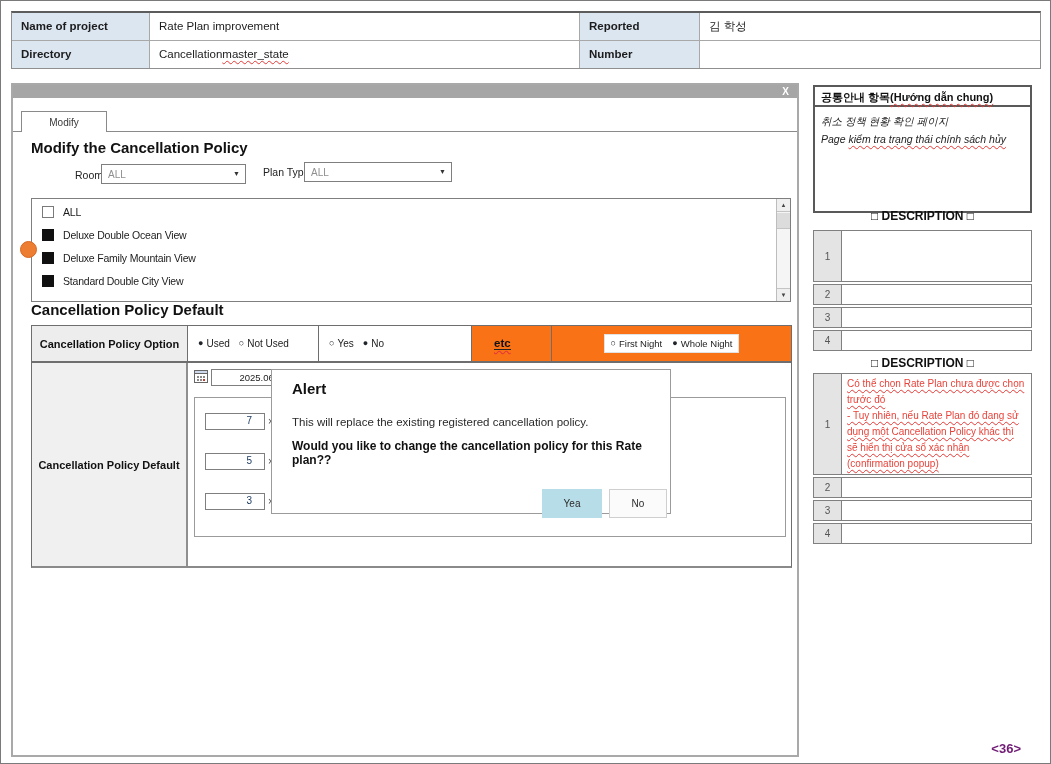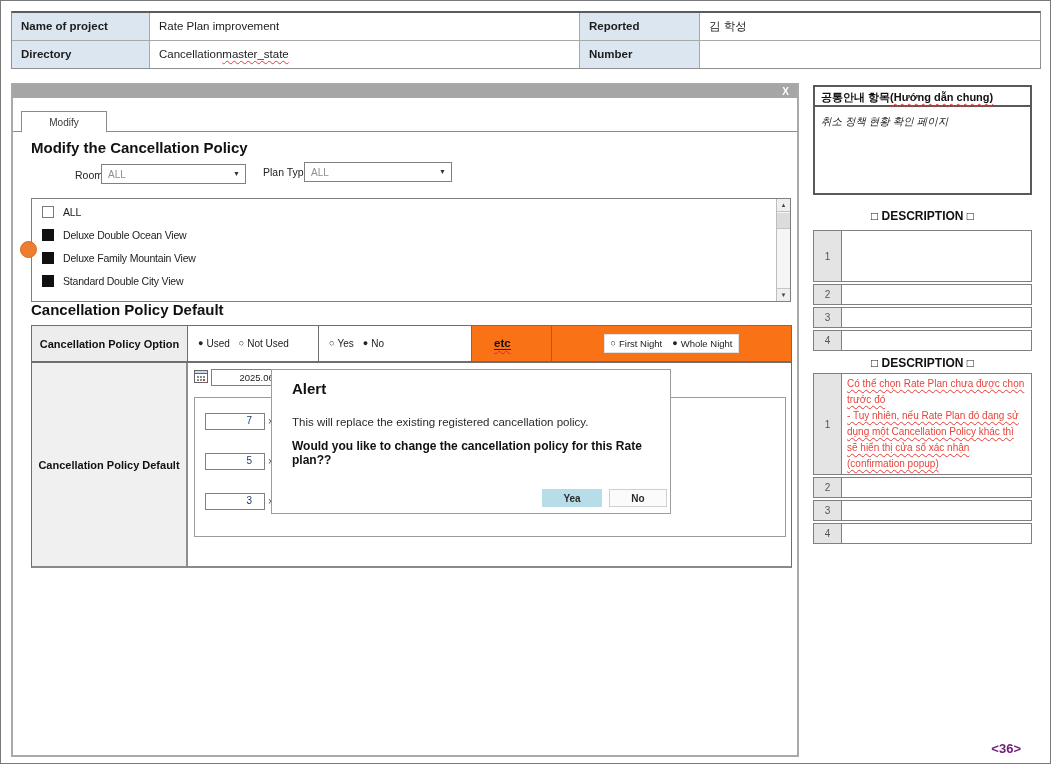--- a/index.html
+++ b/index.html
@@ -86,27 +86,27 @@
   .num-input { width:60px; height:17px; border:1px solid #7f7f7f; font-size:10px; color:#17375e;
                text-align:right; padding:1px 12px 0 0; background:#fff; }
   .num-suffix { margin-left:3px; font-size:10px; color:#444; }
 
   
   .alert { position:absolute; left:270px; top:368px; width:400px; height:145px;
            background:#fff; border:1px solid #9b9b9b; z-index:30; }
   .alert-title { position:absolute; left:20px; top:10px; font-size:15px; font-weight:bold; color:#111; }
   .alert-msg { position:absolute; left:20px; top:46px; font-size:11.5px; color:#2a2a2a; }
   .alert-q { position:absolute; left:20px; top:69px; font-size:12px; font-weight:bold; color:#111; }
-  .btn { position:absolute; top:119px; height:18px; display:flex; align-items:center;
-         justify-content:center; font-size:10px; font-weight:700; color:#2b2b2b; cursor:default; }
+  .btn { position:absolute; top:119px; height:29px; display:flex; align-items:center;
+         justify-content:center; font-size:10px; font-weight:400; color:#2b2b2b; cursor:default; }
   .btn-yes { left:270px; width:60px; background:#b7dee8; }
   .btn-no { left:337px; width:58px; background:#fbfbfb; border:1px solid #cfcfcf; }
 
   
-  .guide-box { position:absolute; left:812px; top:84px; width:219px; height:110px;
+  .guide-box { position:absolute; left:812px; top:84px; width:219px; height:128px;
                border:2px solid #595959; background:#fff; }
   .guide-head { height:20px; border-bottom:2px solid #595959; padding:3px 6px 0;
                 font-size:11px; font-weight:bold; color:#111; white-space:nowrap; }
   .guide-body { padding:5px 6px; font-size:10.5px; color:#222; line-height:1.75;font-style:italic; }
   .desc-head { position:absolute; width:219px; left:812px; text-align:center;
                font-size:12px; font-weight:bold; color:#111; }
   .desc-table { position:absolute; left:812px; width:219px; }
   .desc-row { display:flex; border:1px solid #808080; margin-bottom:2px; background:#fff; }
   .desc-num { width:28px; background:#e4e4e4; border-right:1px solid #808080; color:#555;
               font-size:10px; display:flex; align-items:center; justify-content:center; flex:0 0 auto; }
@@ -259,20 +259,21 @@
     <div class="btn btn-yes">Yea</div>
     <div class="btn btn-no">No</div>
   </div>
 
   <div class="guide-box">
     <div class="guide-head">
       <span>공통안내 항목</span><span class="wavy">(Hướng dẫn chung)</span>
     </div>
     <div class="guide-body">
       <div>취소 정책 현황 확인 페이지</div>
+      <div><span>Page </span><span class="wavy">kiểm tra trạng thái chính sách hủy</span></div>
     </div>
   </div>
 
   <div class="desc-head" style="top:208px;">□ DESCRIPTION □</div>
   <div class="desc-table" style="top:229px;">
     <div class="desc-row r-tall1">
       <div class="desc-num">1</div>
     </div>
     <div class="desc-row r-empty">
       <div class="desc-num">2</div>

